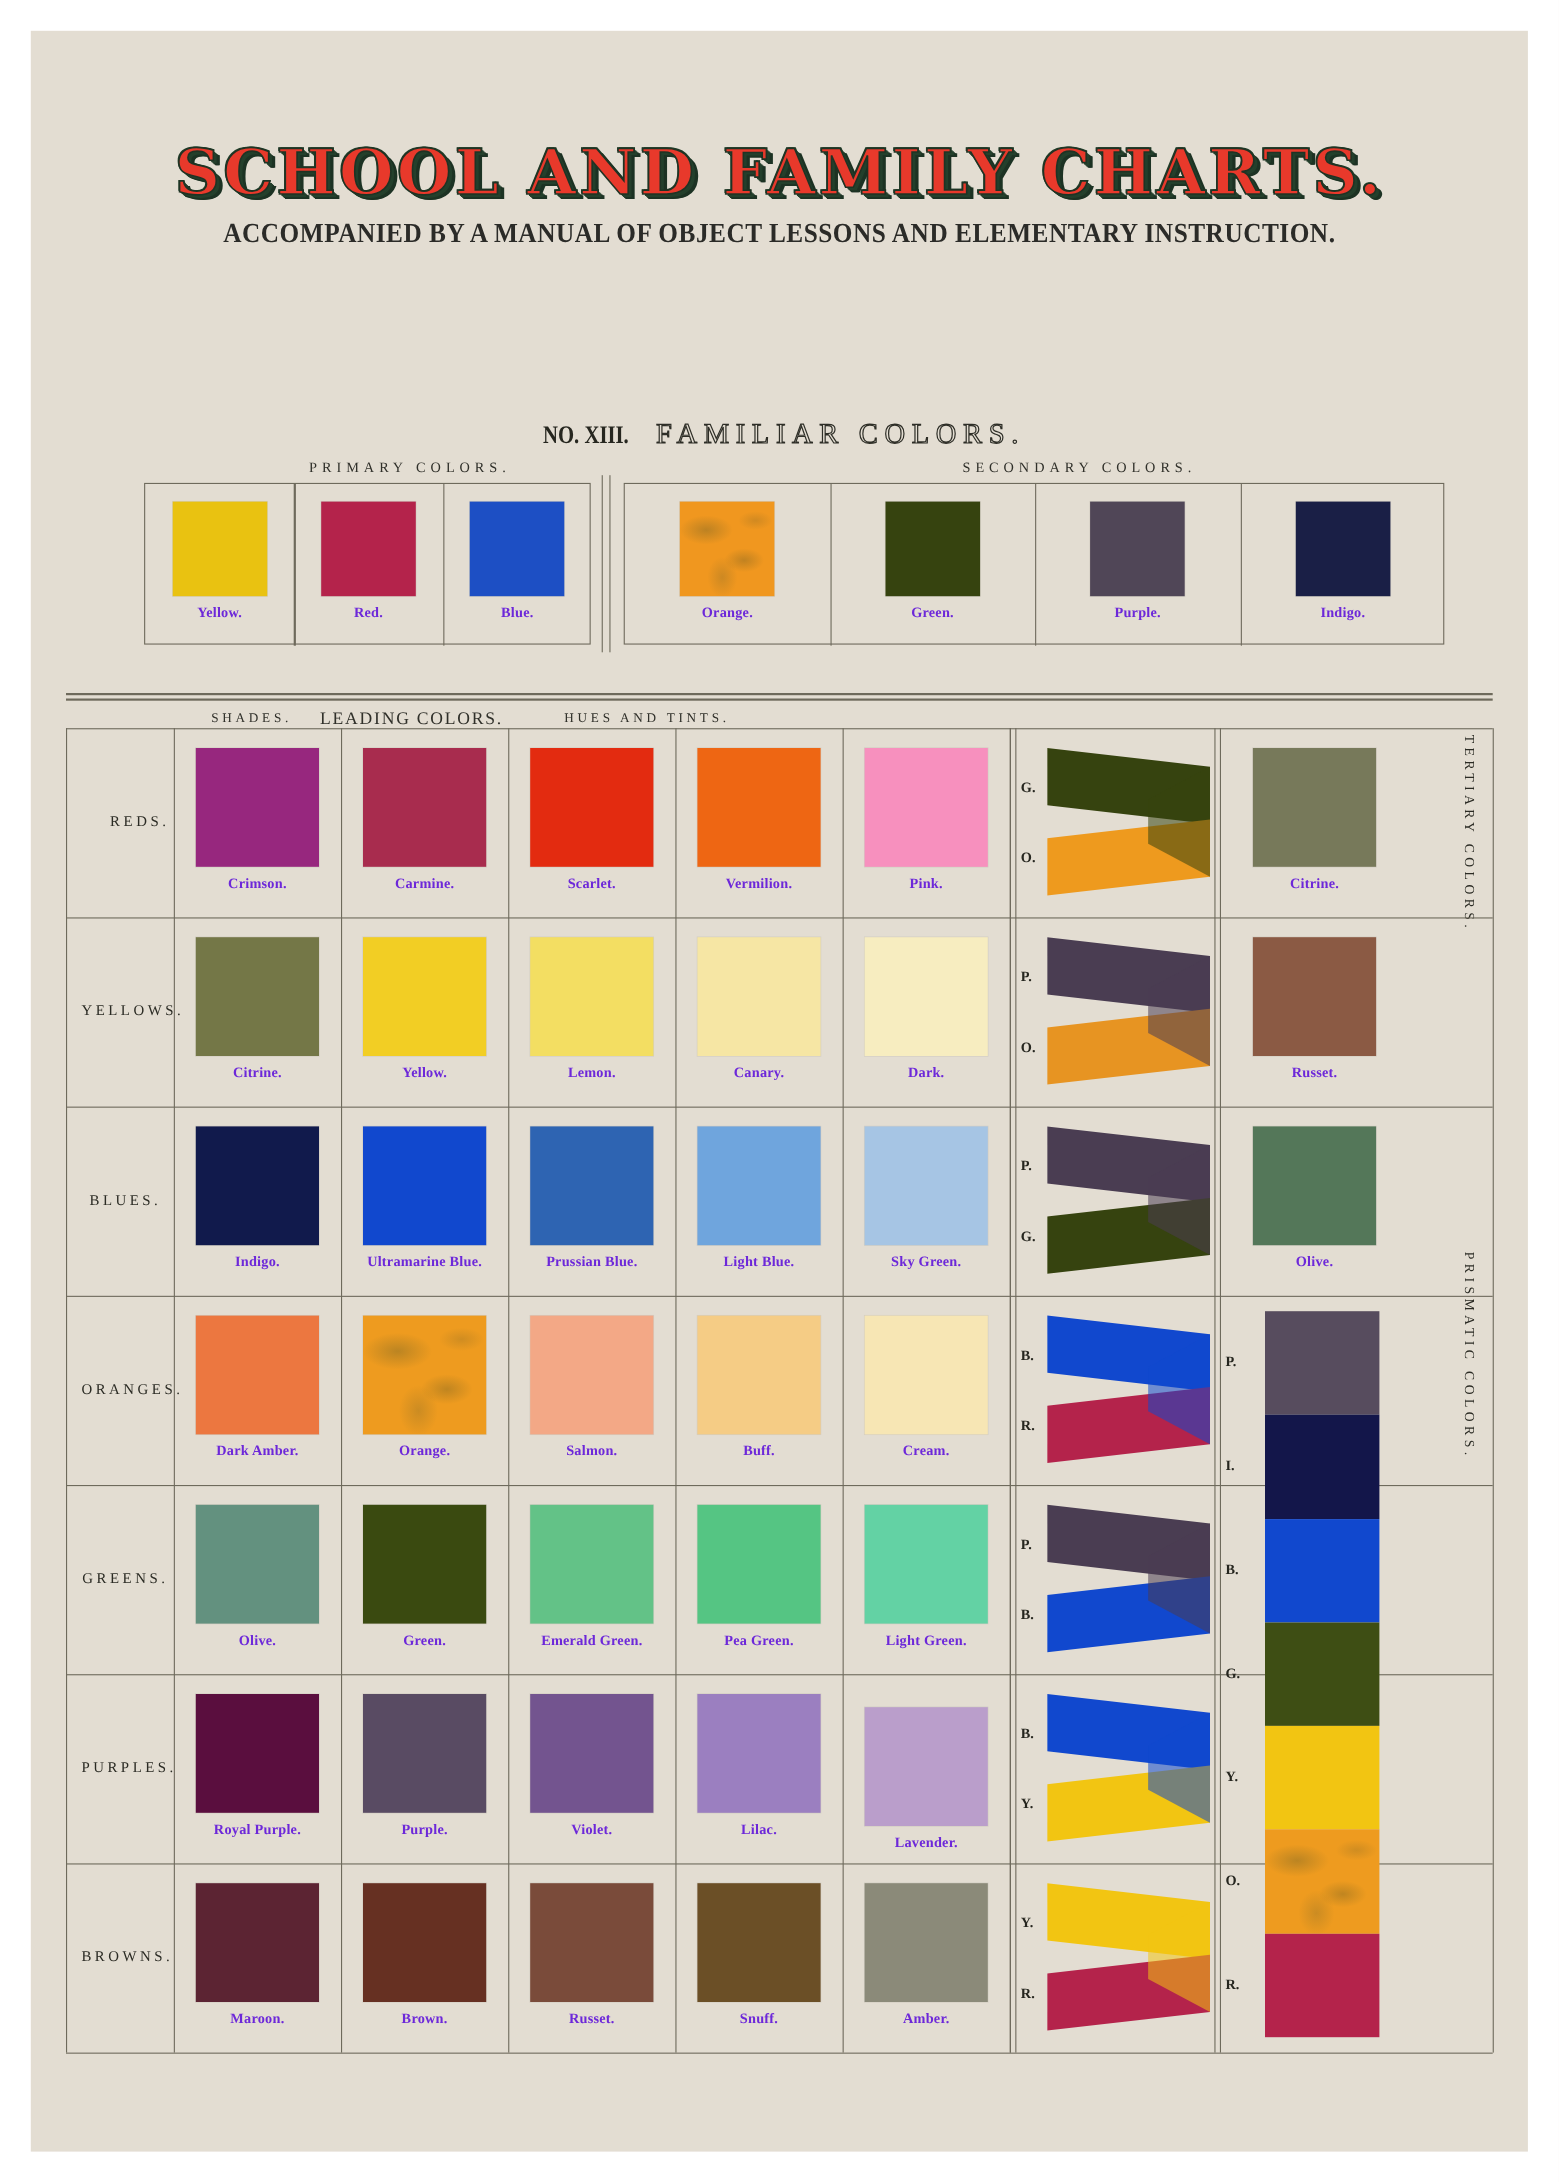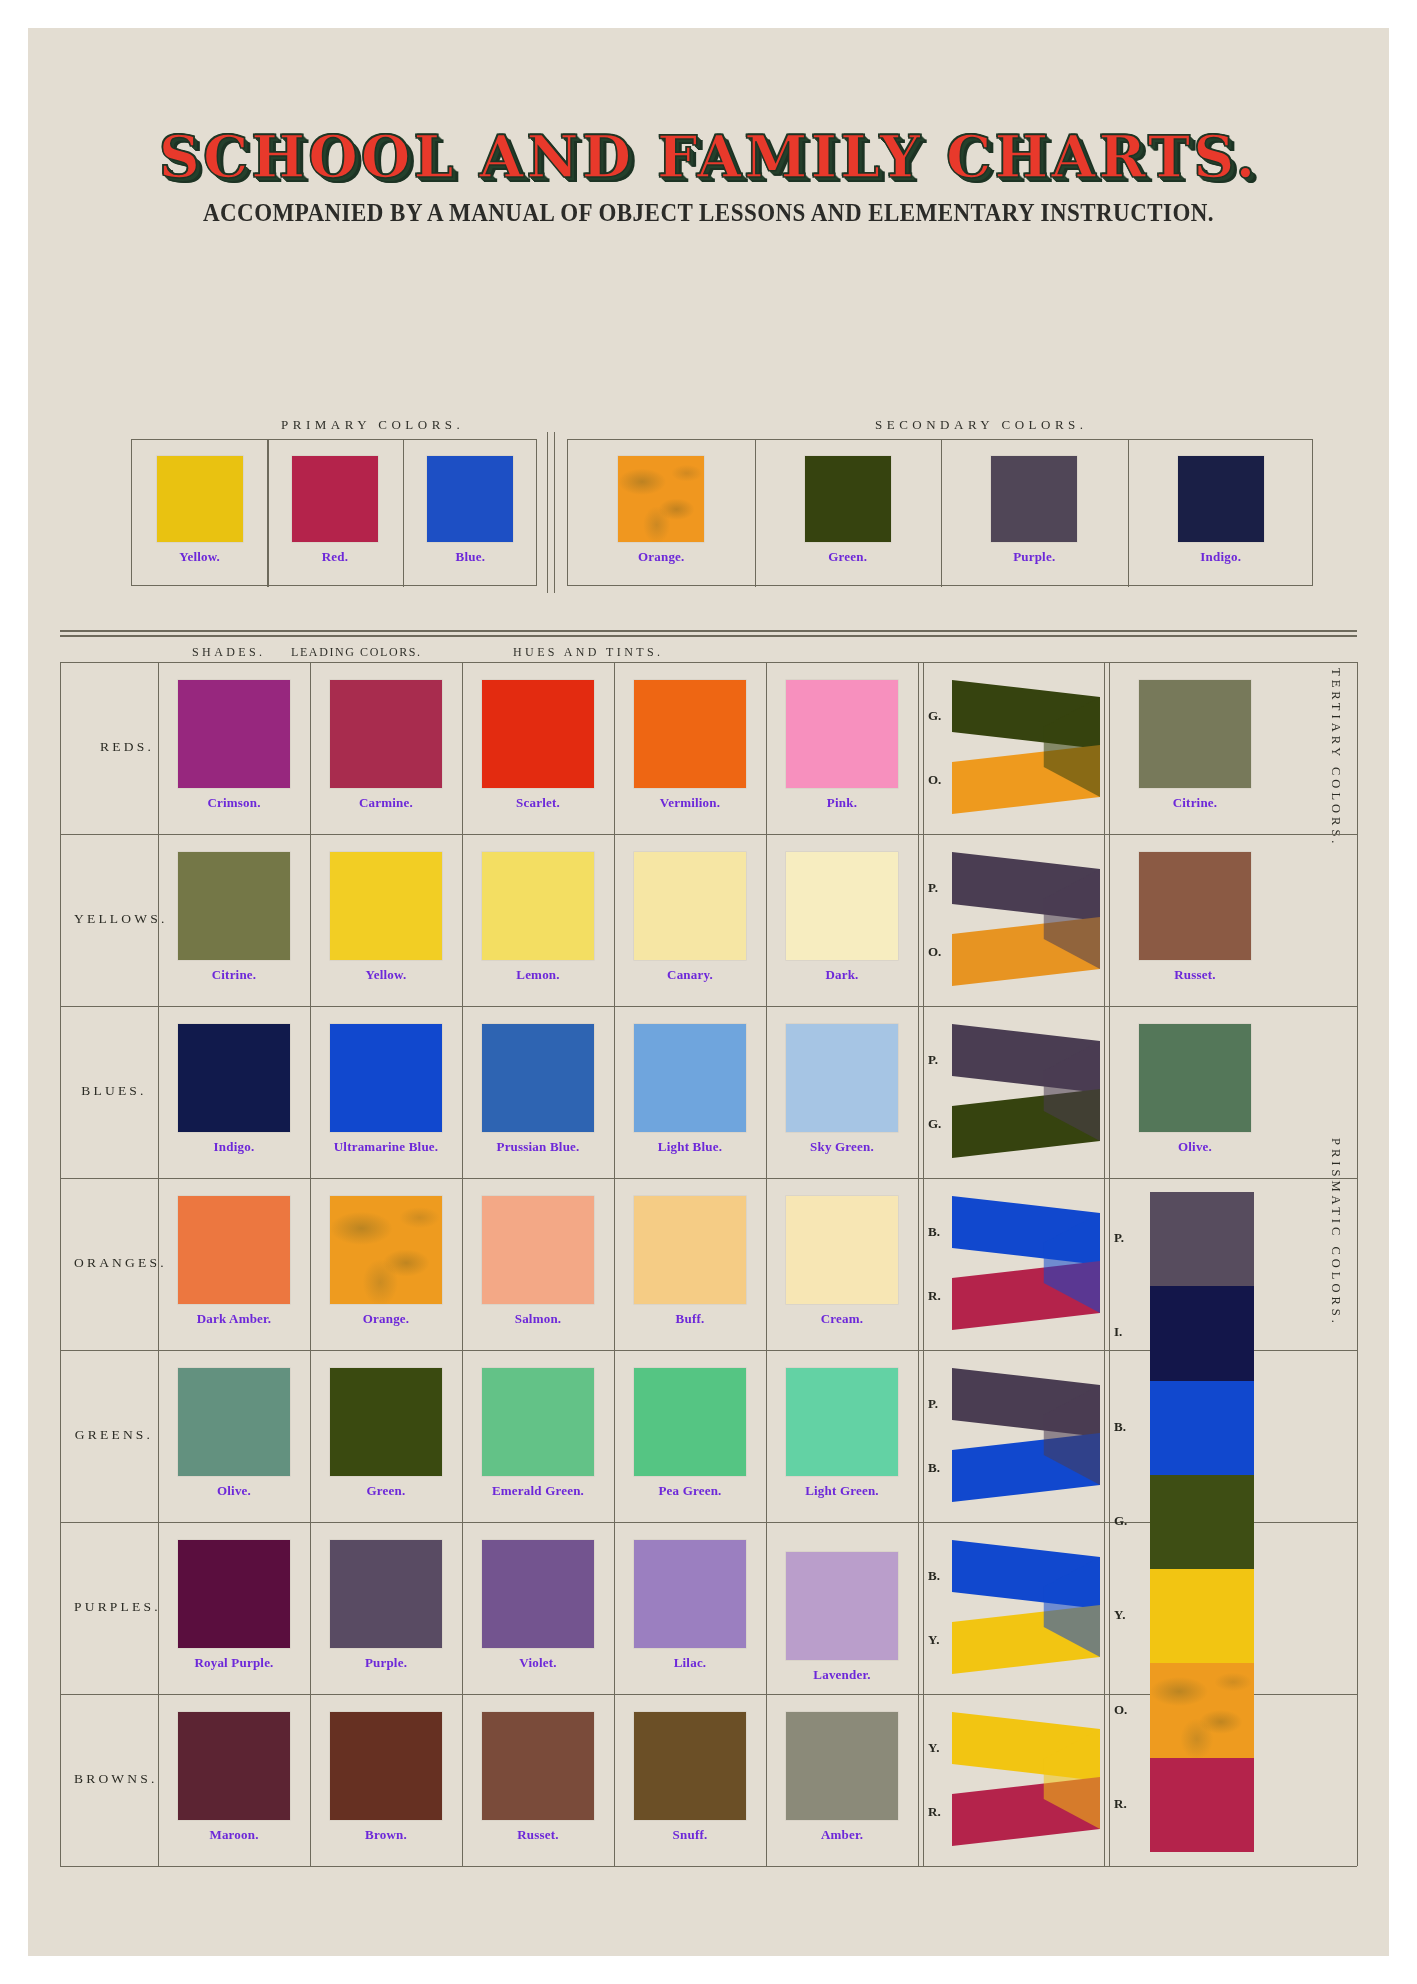--- a/index.html
+++ b/index.html
@@ -105,20 +105,23 @@
 <body>
 
 <div class="poster">
  <div class="sheet">
 
   <div class="masthead">
     <div class="title">SCHOOL AND FAMILY CHARTS.</div>
     <div class="subtitle">ACCOMPANIED BY A MANUAL OF OBJECT LESSONS AND ELEMENTARY INSTRUCTION.</div>
   </div>
 
+  <div class="chartno">
+    <span class="no">NO. XIII.</span><span class="fam">FAMILIAR COLORS.</span>
+  </div>
 
   <div class="seclabel" style="left:253px;top:389px;">PRIMARY COLORS.</div>
   <div class="seclabel" style="left:847px;top:389px;">SECONDARY COLORS.</div>
 
   <div class="panel" id="primary-panel" style="left:103px;top:411px;width:406px;height:147px;">
         <div class="swatchcell" style="left: 0px; top: 16px; width: 135.333px;">
           <div class="sw" style="width: 86px; height: 86px; background: rgb(233, 194, 17);"></div>
           <div class="cap">Yellow.</div>
         </div>
         <div class="vline" style="left: 135.333px; top: 0px; height: 147px;"></div>
@@ -154,21 +157,21 @@
         <div class="swatchcell" style="left: 559.5px; top: 16px; width: 186.5px;">
           <div class="sw" style="width: 86px; height: 86px; background: rgb(26, 31, 70);"></div>
           <div class="cap">Indigo.</div>
         </div>
       </div>
 
   <div class="rule" style="left:32px;top:602px;width:1297px;height:1.6px;"></div>
   <div class="rule" style="left:32px;top:607px;width:1297px;height:1.6px;"></div>
 
   <div class="seclabel" style="left:164px;top:617px;font-size:12px;letter-spacing:3.4px;">SHADES.</div>
-  <div class="seclabel" style="left:263px;top:617px;font-size:12px;letter-spacing:1.6px;">LEADING COLORS.</div>
+  <div class="seclabel" style="left:263px;top:617px;font-size:16px;letter-spacing:1.6px;">LEADING COLORS.</div>
   <div class="seclabel" style="left:485px;top:617px;font-size:12px;letter-spacing:3.4px;">HUES AND TINTS.</div>
 
   <div class="sidelabel" style="left:1300px;top:640px;height:240px;">TERTIARY COLORS.</div>
   <div class="sidelabel" style="left:1300px;top:1110px;height:300px;">PRISMATIC COLORS.</div>
 
   <div class="grid" id="main-grid">
         <div class="hline" style="left: 32px; top: 634px; width: 1297px;"></div>
         <div class="hline" style="left: 32px; top: 806px; width: 1297px;"></div>
         <div class="hline" style="left: 32px; top: 978px; width: 1297px;"></div>
         <div class="hline" style="left: 32px; top: 1150px; width: 1297px;"></div>

